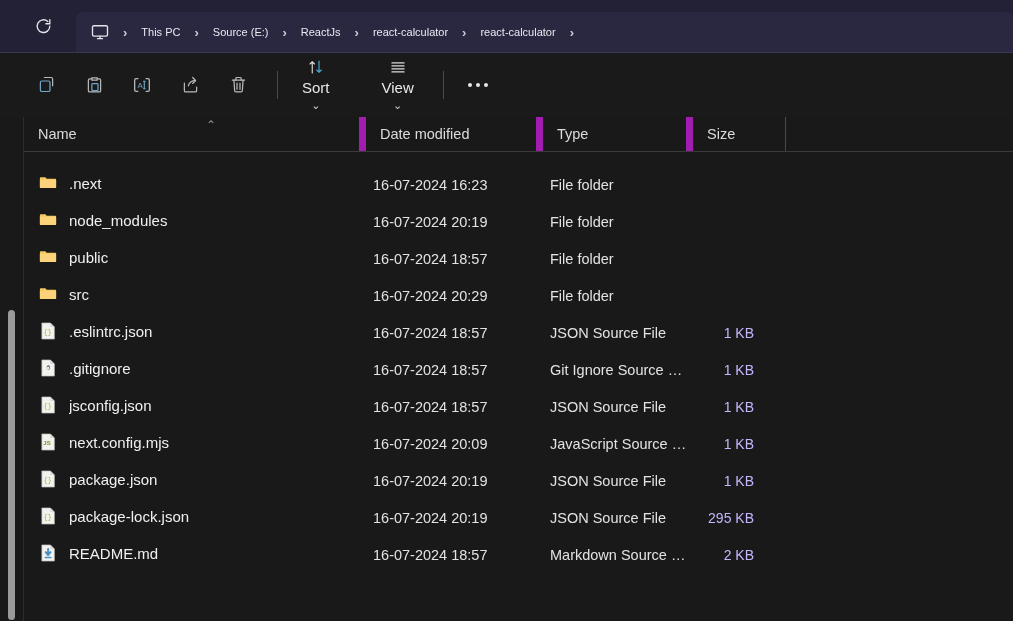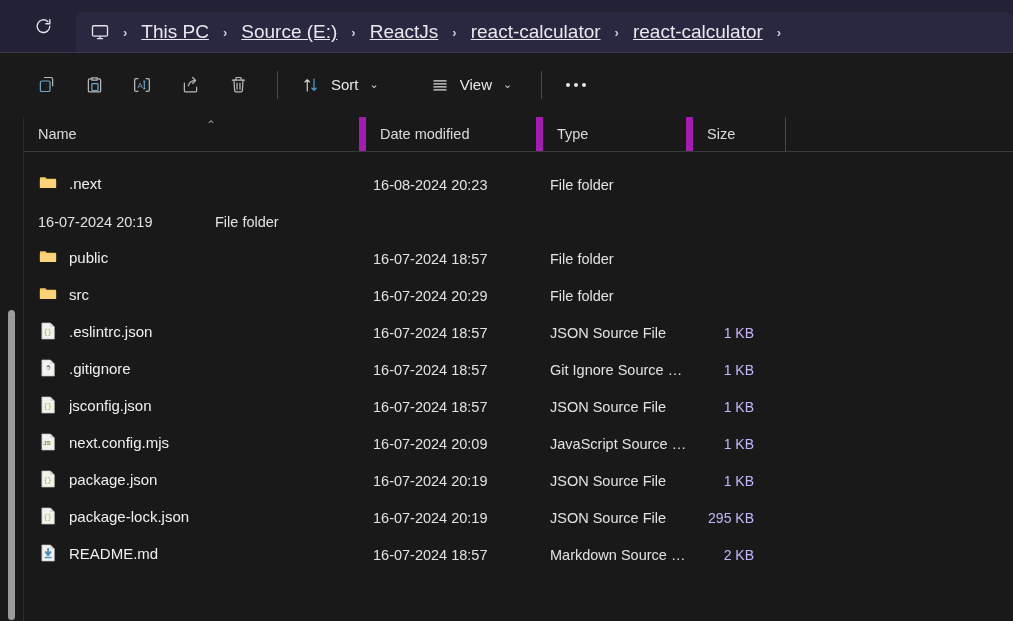--- a/index.html
+++ b/index.html
@@ -37,26 +37,25 @@
     background: #2a2740;
     border-radius: 6px 6px 0 0;
     display: flex;
     align-items: center;
     padding: 0 8px;
     align-self: flex-end;
     overflow: hidden;
   }
   .crumb {
     color: #e9e9ef;
-    font-size: 19px;
+    font-size: 11px;
     padding: 3px 7px;
     white-space: nowrap;
     border-radius: 3px;
     cursor: pointer;
-    text-decoration: underline;
   }
   .crumb.icon-crumb { padding: 3px 6px; display:flex; align-items:center; }
   .sep {
     color: #cfcfda;
     font-size: 13px;
     padding: 0 7px;
     font-weight: 600;
     user-select: none;
     cursor: pointer;
   }
@@ -79,27 +78,28 @@
   }
   .tool-sep {
     width: 1px;
     height: 28px;
     background: #4a4a4a;
     margin: 0 13px;
   }
   .tool-btn {
     display: flex;
     align-items: center;
-    gap: 11px;
+    gap: 3px;
     padding: 7px 11px;
     cursor: pointer;
     color: #e8e8e8;
     font-size: 15px;
     border-radius: 4px;
     margin-right: 8px;
+    flex-direction: column;
   }
   .chev { font-size: 11px; color: #d0d0d0; }
   .dots {
     width: 42px; height: 34px;
     display: flex; align-items: center; justify-content: center;
     gap: 4px;
     cursor: pointer;
   }
   .dots i { width:4px; height:4px; border-radius:50%; background:#e6e6e6; display:block; }
 
@@ -353,26 +353,35 @@
       <div class="row">
         <div class="cell-name">
           <span class="icon-wrap">
             <svg width="18" height="18" viewBox="0 0 20 20">
               <path d="M1 4.6a1 1 0 0 1 1-1h5l1.6 1.8H18a1 1 0 0 1 1 1v8.2a1 1 0 0 1-1 1H2a1 1 0 0 1-1-1z" fill="#f7c860"></path>
               <path d="M1 6.4h18v8.2a1 1 0 0 1-1 1H2a1 1 0 0 1-1-1z" fill="#fcd37a"></path>
             </svg>
           </span>
           <span class="fname">.next</span>
         </div>
-        <div class="cell-date">16-08-2024 20:23</div>
+        <div class="cell-date">16-07-2024 16:23</div>
         <div class="cell-type">File folder</div>
         <div class="cell-size"></div>
       </div>
 
       <div class="row">
+        <div class="cell-name">
+          <span class="icon-wrap">
+            <svg width="18" height="18" viewBox="0 0 20 20">
+              <path d="M1 4.6a1 1 0 0 1 1-1h5l1.6 1.8H18a1 1 0 0 1 1 1v8.2a1 1 0 0 1-1 1H2a1 1 0 0 1-1-1z" fill="#f7c860"></path>
+              <path d="M1 6.4h18v8.2a1 1 0 0 1-1 1H2a1 1 0 0 1-1-1z" fill="#fcd37a"></path>
+            </svg>
+          </span>
+          <span class="fname">node_modules</span>
+        </div>
         <div class="cell-date">16-07-2024 20:19</div>
         <div class="cell-type">File folder</div>
         <div class="cell-size"></div>
       </div>
 
       <div class="row">
         <div class="cell-name">
           <span class="icon-wrap">
             <svg width="18" height="18" viewBox="0 0 20 20">
               <path d="M1 4.6a1 1 0 0 1 1-1h5l1.6 1.8H18a1 1 0 0 1 1 1v8.2a1 1 0 0 1-1 1H2a1 1 0 0 1-1-1z" fill="#f7c860"></path>

